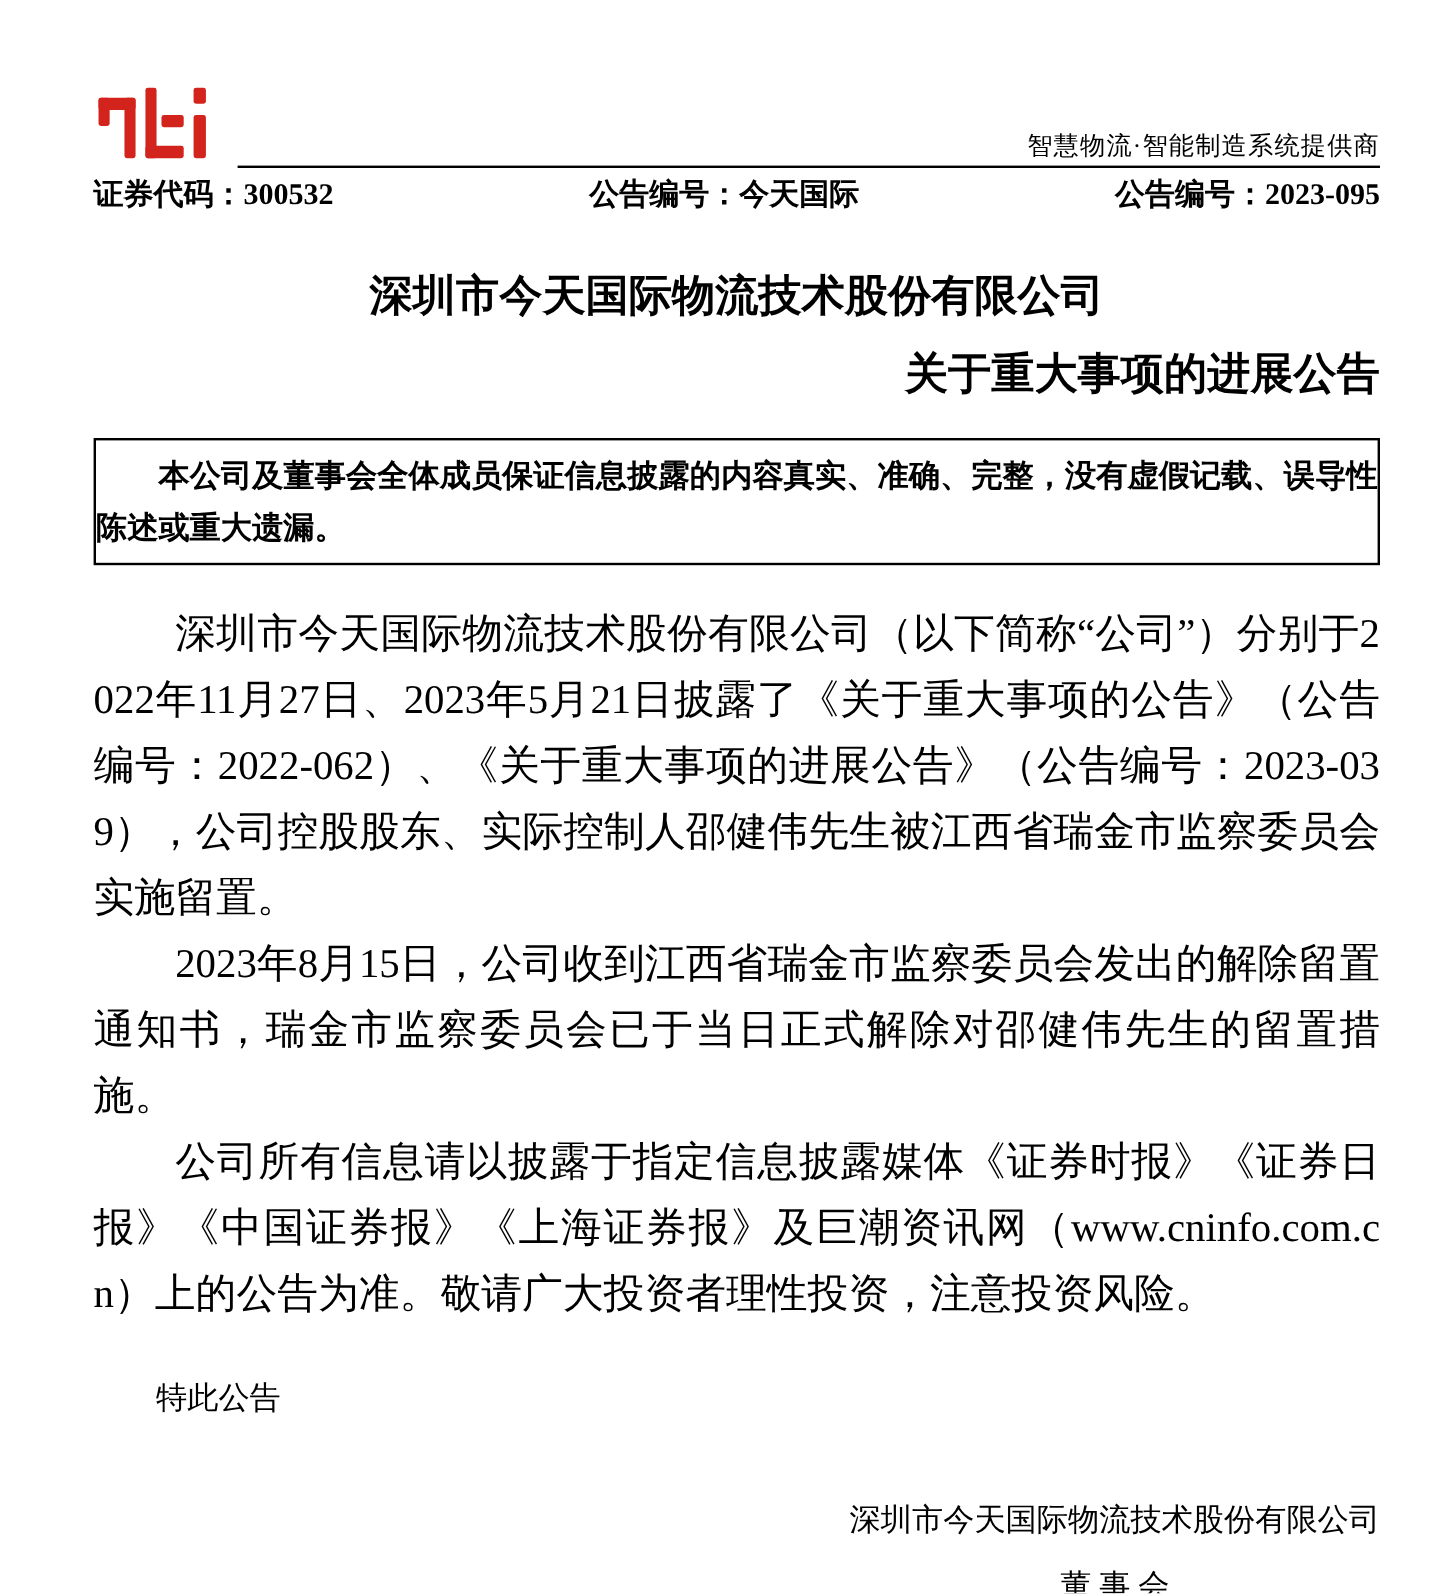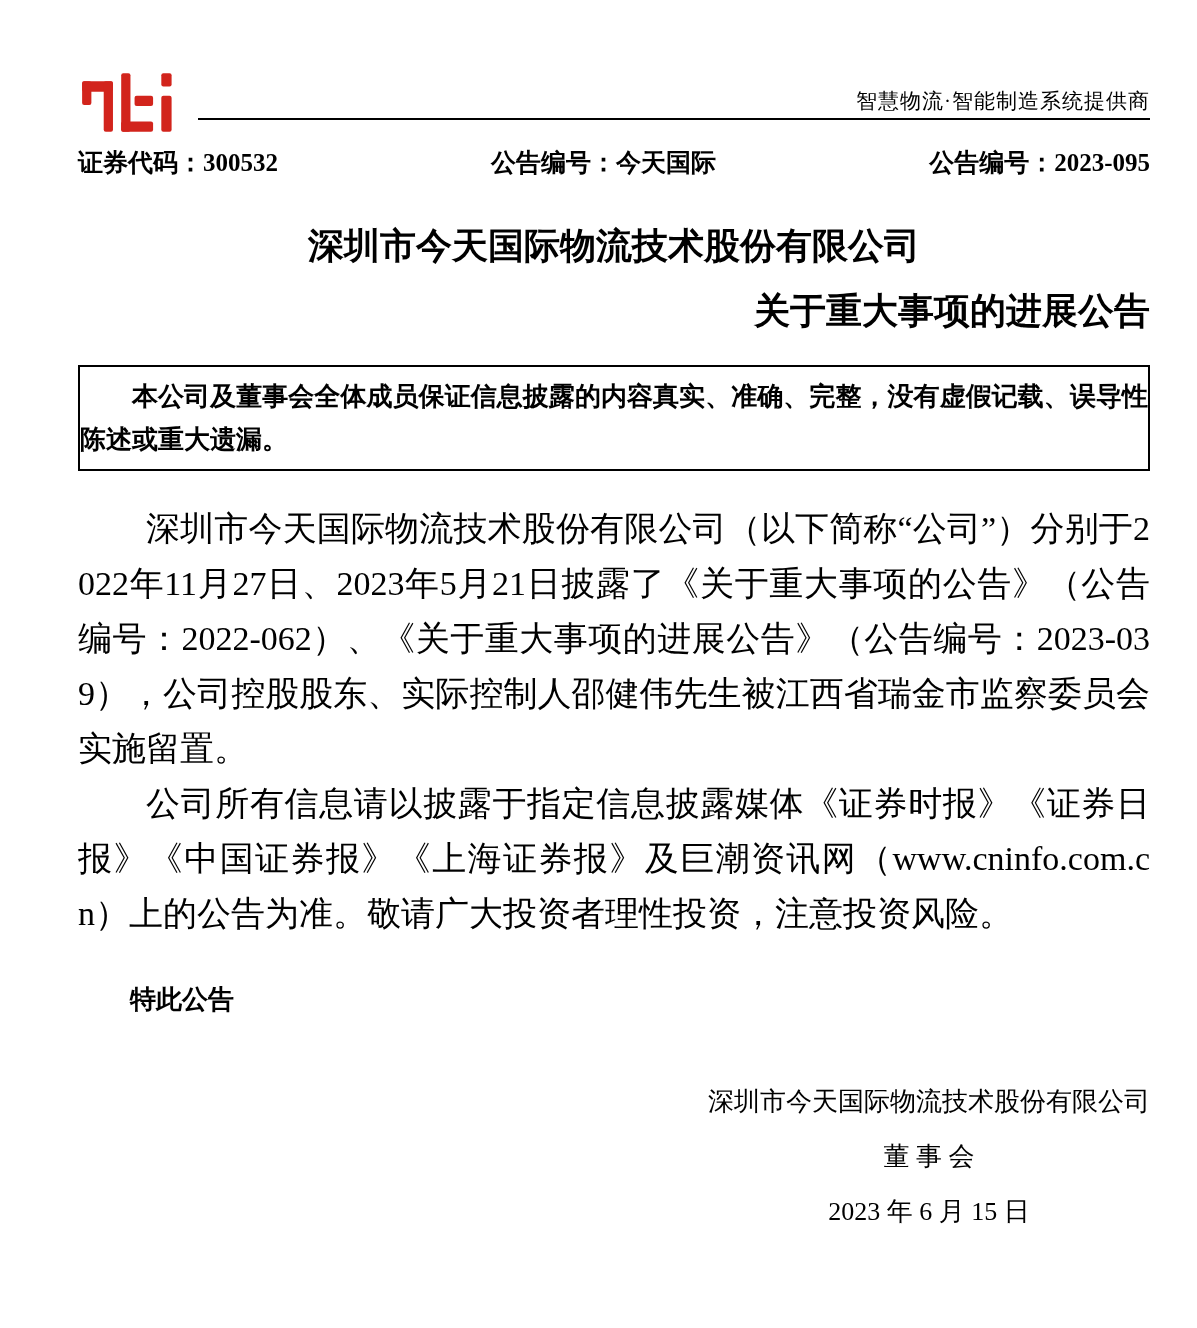--- a/index.html
+++ b/index.html
@@ -8,21 +8,21 @@
     height: 1328px;
     box-sizing: border-box;
     padding: 68px 47px 0 78px;
     background: #ffffff;
     color: #000000;
     font-family: "Liberation Serif", "DejaVu Serif", serif;
     overflow: hidden;
   }
 
   
-  .header-top { display: flex; align-items: center; }
+  .header-top { display: flex; align-items: flex-end; }
   .logo-wrap { flex: 0 0 auto; width: 108px; height: 72px; }
   .header-right { flex: 1; margin-left: 12px; }
   .tagline {
     text-align: right;
     font-size: 21px;
     line-height: 26px;
     padding-bottom: 4px;
     border-bottom: 2px solid #000;
     letter-spacing: 1px;
   }
@@ -62,21 +62,21 @@
     margin: 0;
     font-size: 34px;
     line-height: 55px;
     text-align: justify;
     text-indent: 2em;
     word-break: break-all;
   }
 
   .closing {
     margin: 31px 0 0 0;
-    font-weight: bold;
+    font-weight: normal;
     font-size: 26px;
     line-height: 55px;
     text-indent: 2em;
   }
 
   
   .signature {
     margin-top: 47px;
     display: flex;
     flex-direction: column;
@@ -126,20 +126,21 @@
 
   <div class="title1">深圳市今天国际物流技术股份有限公司</div>
   <div class="title2">关于重大事项的进展公告</div>
 
   <div class="disclaimer-box">
     <p>本公司及董事会全体成员保证信息披露的内容真实、准确、完整，没有虚假记载、误导性陈述或重大遗漏。</p>
   </div>
 
   <div class="body-text">
     <p>深圳市今天国际物流技术股份有限公司（以下简称“公司”）分别于2022年11月27日、2023年5月21日披露了《关于重大事项的公告》（公告编号：2022-062）、《关于重大事项的进展公告》（公告编号：2023-039），公司控股股东、实际控制人邵健伟先生被江西省瑞金市监察委员会实施留置。</p>
+    <p>2023年8月15日，公司收到江西省瑞金市监察委员会发出的解除留置通知书，瑞金市监察委员会已于当日正式解除对邵健伟先生的留置措施。</p>
     <p>公司所有信息请以披露于指定信息披露媒体《证券时报》《证券日报》《中国证券报》《上海证券报》及巨潮资讯网（www.cninfo.com.cn）上的公告为准。敬请广大投资者理性投资，注意投资风险。</p>
   </div>
 
   <p class="closing">特此公告</p>
 
   <div class="signature">
     <div class="signature-inner">
       <div class="sig-company">深圳市今天国际物流技术股份有限公司</div>
       <div>董 事 会</div>
       <div>2023 年 6 月 15 日</div>

